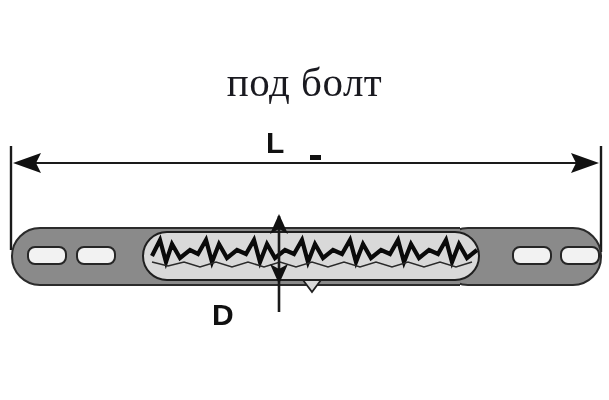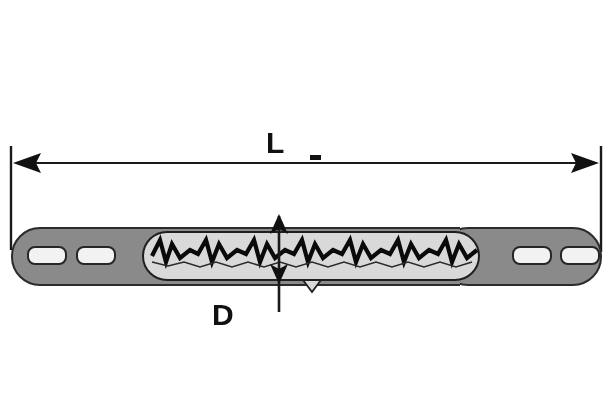--- a/index.html
+++ b/index.html
@@ -69,20 +69,21 @@
     top: 0;
     width: 609px;
     height: 400px;
   }
 </style>
 </head>
 <body>
 
 <div id="canvas">
 
+  <div id="title">под болт</div>
 
   <div id="label-L">L</div>
   <div id="label-L-tick"></div>
 
   <div id="label-D">D</div>
 
   <svg id="drawing" viewBox="0 0 609 400">
     <defs>
       <clipPath id="shankClip">
         <path d="M167,232 L455,232 A24,24 0 0 1 455,280 L167,280 A24,24 0 0 1 167,232 Z"></path>

